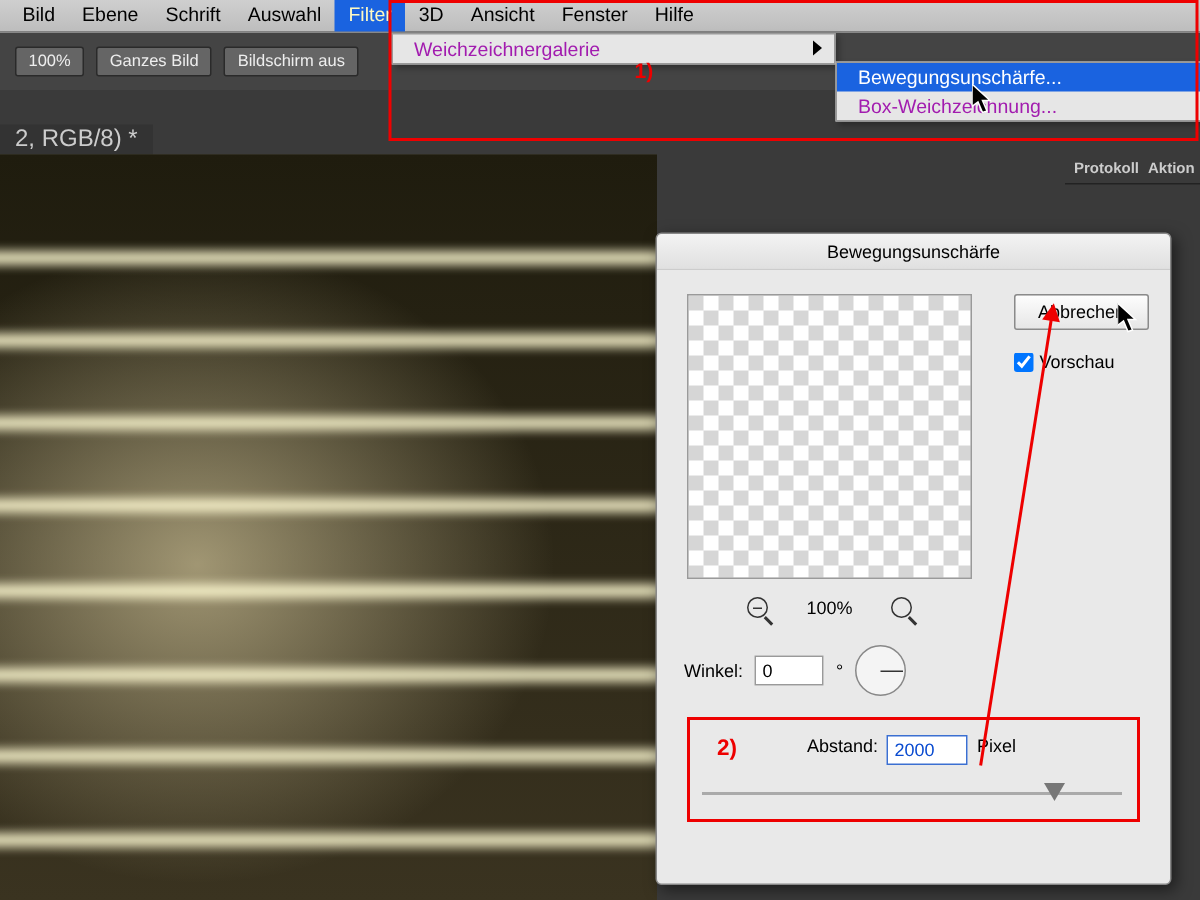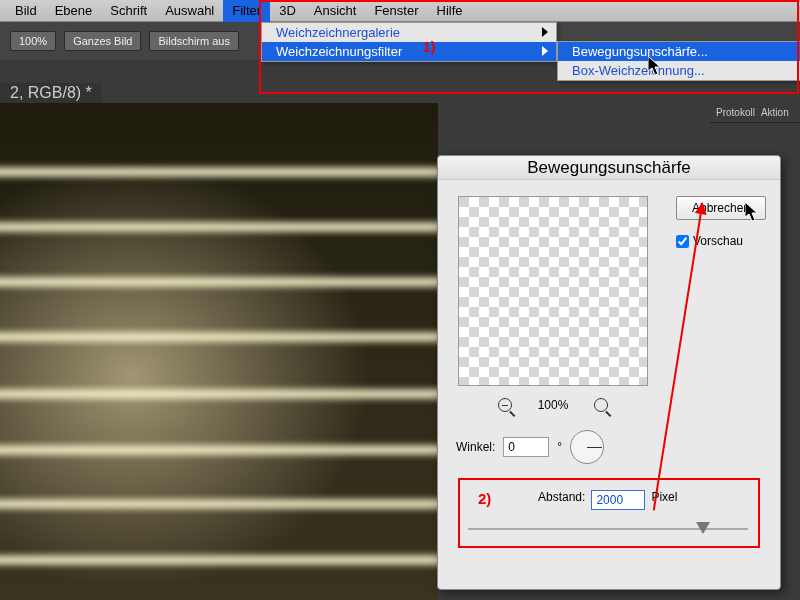--- a/index.html
+++ b/index.html
@@ -1,26 +1,26 @@
 <!DOCTYPE html>
 <html><head>
 <meta charset="utf-8">
 <style>
   * { box-sizing: border-box; margin: 0; padding: 0; font-family: "Segoe UI", Tahoma, sans-serif; }
   body { width: 800px; height: 600px; background: #3a3a3a; overflow: hidden; position: relative; font-size: 12px; color: #ddd; }
 
   
-  .menubar { position: absolute; top: 0; left: 0; right: 0; height: 22px; background: linear-gradient(#cfcfcf,#bdbdbd); border-bottom: 1px solid #888; display: flex; align-items: center; padding-left: 6px; color: #000; font-size: 13px; }
+  .menubar { position: absolute; top: 0; left: 0; right: 0; height: 22px; background: linear-gradient(#cfcfcf,#bdbdbd); border-bottom: 1px solid #888; display: flex; align-items: flex-end; padding-left: 6px; color: #000; font-size: 13px; }
   .menubar .menu-item { padding: 0 9px; height: 22px; line-height: 22px; cursor: default; }
-  .menubar .menu-item.sel { background: #1a63e0; color: #000000; }
+  .menubar .menu-item.sel { background: #1a63e0; color: #fef9c3; }
   .menu-red-box { position: absolute; top: 0; left: 259px; width: 540px; height: 94px; border: 2px solid #e00; pointer-events: none; }
 
   
   .dropdown { position: absolute; background: #e6e6e6; border: 1px solid #9a9a9a; box-shadow: 2px 2px 4px rgba(0,0,0,.3); min-width: 280px; }
-  .dropdown .dd-item { height: 19px; line-height: 19px; padding: 0 22px 0 14px; color: #1d4ed8; font-size: 13px; position: relative; cursor: default; }
+  .dropdown .dd-item { height: 19px; line-height: 19px; padding: 0 22px 0 14px; color: #a21caf; font-size: 13px; position: relative; cursor: default; }
   .dropdown .dd-item.sel { background: #1a63e0; color: #fff; }
   .dropdown .dd-item .arrow-r { position: absolute; right: 8px; top: 4px; width: 0; height: 0; border-top: 5px solid transparent; border-bottom: 5px solid transparent; border-left: 6px solid #000; }
   .dropdown .dd-item.sel .arrow-r { border-left-color: #fff; }
 
   .annot-1 { position: absolute; left: 423px; top: 39px; color: #e00; font-weight: bold; font-size: 14px; }
 
   
   .toolbar { position: absolute; top: 22px; left: 0; right: 0; height: 38px; background: #444; display: flex; align-items: center; padding-left: 10px; gap: 8px; font-size: 11px; }
   .tbtn { background: #656565; border: 1px solid #2a2a2a; color: #eee; padding: 3px 8px; font-size: 11px; border-radius: 2px; cursor: default; }
 
@@ -28,25 +28,25 @@
   .doctab { position: absolute; top: 83px; left: 0; height: 20px; padding: 0 10px; color: #ccc; font-size: 16px; background: #333; line-height: 20px; }
 
   
   .canvas { position: absolute; top: 103px; left: 0; width: 438px; height: 497px; background: #2e2a14; overflow: hidden; }
   .canvas::before { content: ""; position: absolute; inset: 0; background:
       radial-gradient(ellipse at 30% 55%, rgba(255,240,190,.55), rgba(60,50,20,.0) 55%),
       linear-gradient(#1f1c0e,#3a3320);
   }
   .streak { position: absolute; left: -40px; right: -40px; height: 18px; background: linear-gradient(to bottom, rgba(255,250,210,0), rgba(255,250,210,.9), rgba(255,250,210,0)); filter: blur(2px); }
   .rpanel-head { position: absolute; top: 103px; right: 0; width: 90px; height: 20px; background: #3a3a3a; color: #ccc; font-size: 10px; display: flex; gap: 6px; padding-left: 6px; align-items: center; border-bottom: 1px solid #222;}
-  .rpanel-head span { cursor: default; }
+  .rpanel-head span { cursor: default; font-weight: bold; }
 
   
   .dialog { position: absolute; left: 437px; top: 155px; width: 344px; height: 435px; background: #e9e9e9; border: 1px solid #888; border-radius: 4px; box-shadow: 3px 3px 10px rgba(0,0,0,.5); color: #000; }
-  .dialog .titlebar { height: 24px; text-align: center; line-height: 24px; font-size: 17px; border-bottom: 1px solid #ccc; background: linear-gradient(#f3f3f3,#e0e0e0); border-radius: 4px 4px 0 0; }
+  .dialog .titlebar { height: 24px; text-align: center; line-height: 24px; font-size: 12px; border-bottom: 1px solid #ccc; background: linear-gradient(#f3f3f3,#e0e0e0); border-radius: 4px 4px 0 0; }
   .preview { position: absolute; left: 20px; top: 40px; width: 190px; height: 190px; background:
       repeating-conic-gradient(#fff 0 25%, #d6d6d6 0 50%) 0 0/20px 20px;
     border: 1px solid #9a9a9a; }
   .zoomrow { position: absolute; left: 20px; top: 238px; width: 190px; height: 22px; display: flex; align-items: center; justify-content: center; gap: 26px; font-size: 12px; }
   .mag { width: 14px; height: 14px; border: 1.5px solid #333; border-radius: 50%; position: relative; cursor: pointer; }
   .mag::after { content: ""; position: absolute; width: 7px; height: 1.5px; background: #333; transform: rotate(45deg); bottom: -3px; right: -5px; }
   .mag.minus::before { content: ""; position: absolute; left: 3px; right: 3px; top: 5.5px; height: 1.5px; background: #333; }
 
   .btns { position: absolute; right: 14px; top: 40px; width: 90px; display: flex; flex-direction: column; gap: 8px; }
   .winbtn { height: 24px; border: 1px solid #8a8a8a; background: linear-gradient(#fdfdfd,#e6e6e6); font-size: 12px; border-radius: 2px; cursor: pointer; }
@@ -92,24 +92,20 @@
 
 <div class="toolbar">
   <span class="tbtn">100%</span>
   <span class="tbtn">Ganzes Bild</span>
   <span class="tbtn">Bildschirm aus</span>
 </div>
 
 <div class="dropdown" style="left:261px; top:22px; width:296px;">
   <div class="dd-item">
     <span>Weichzeichnergalerie</span>
-    <span class="arrow-r"></span>
-  </div>
-  <div class="dd-item sel">
-    <span>Weichzeichnungsfilter</span>
     <span class="arrow-r"></span>
   </div>
 </div>
 
 <div class="dropdown" style="left:557px; top:41px; width:240px;">
   <div class="dd-item sel">
     <span>Bewegungsunschärfe...</span>
   </div>
   <div class="dd-item">
     <span>Box-Weichzeichnung...</span>

